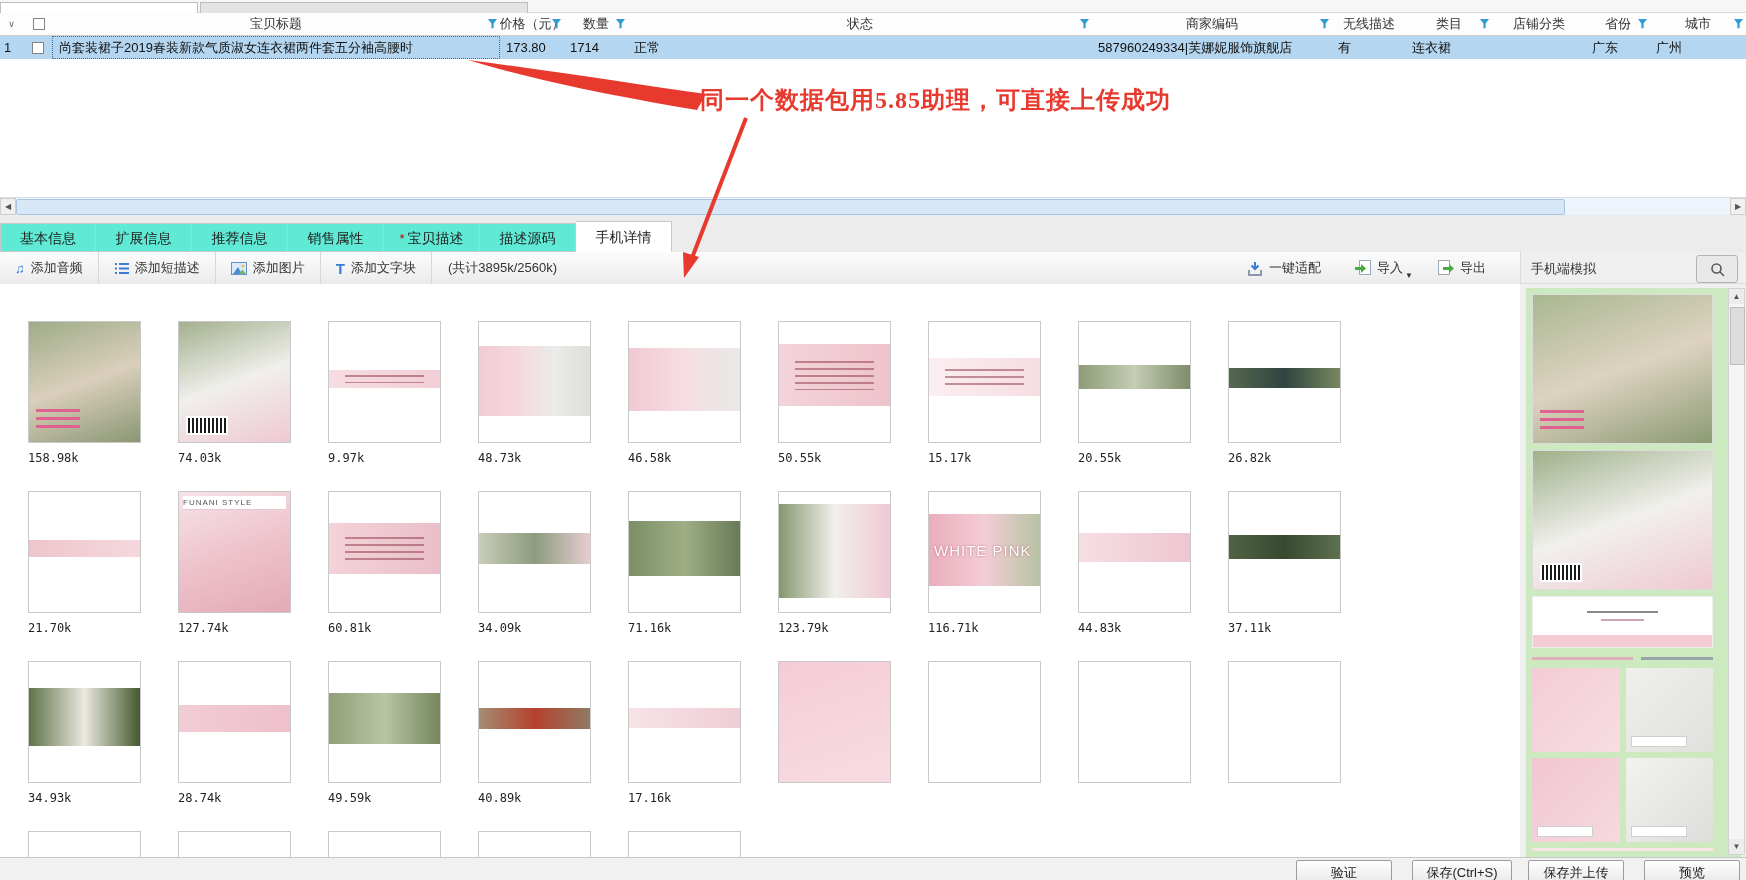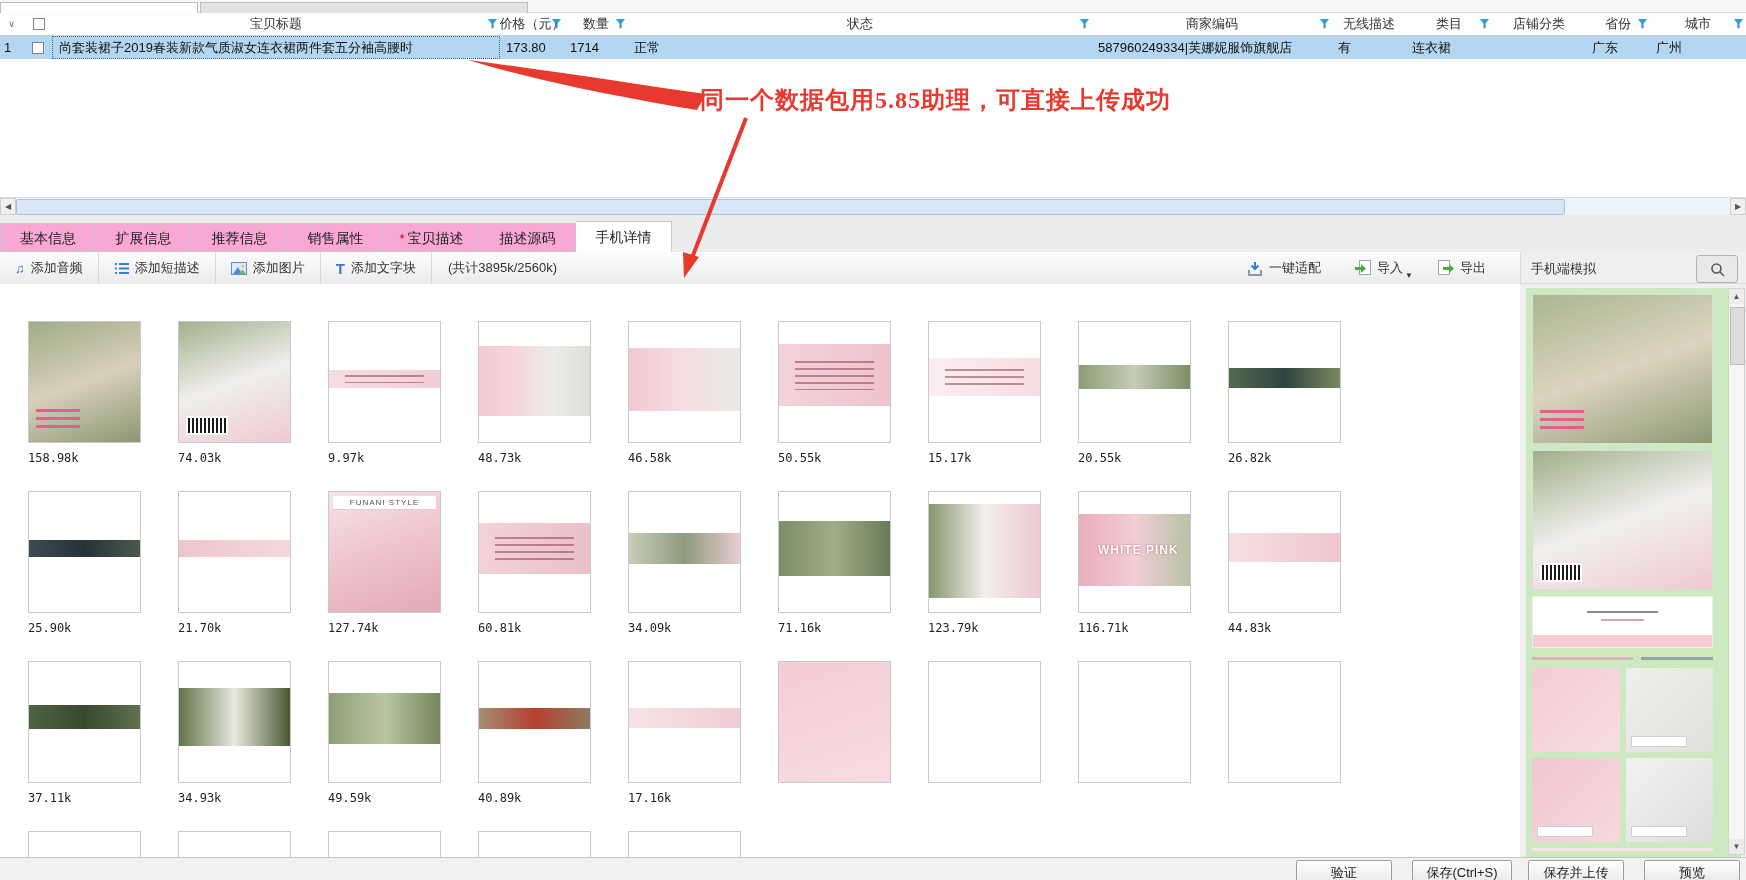--- a/index.html
+++ b/index.html
@@ -34,21 +34,21 @@
   
   #hscroll{left:0;top:197px;width:1746px;height:17px;background:#eef4fb;border-top:1px solid #d8dee6;border-bottom:1px solid #d8dee6}
   .harr{position:absolute;top:0;width:16px;height:17px;background:#f0f0f0;color:#555;font-size:8px;
         display:flex;align-items:center;justify-content:center;border:1px solid #cfcfcf;box-sizing:border-box}
   #hthumb{position:absolute;left:16px;top:1px;width:1547px;height:14px;background:#d7e7f8;
           border:1px solid #a9c4e2;border-radius:2px}
 
   
   #dtabs{left:0;top:215px;width:1746px;height:37px;background:#ececec;display:flex;align-items:flex-end}
   .dtab{width:96px;height:29px;line-height:29px;text-align:center;font-size:14px;color:#222;
-        background:#f9a8d4;border:1px solid #c8c8c8;border-left:none;box-sizing:border-box}
+        background:#5eead4;border:1px solid #c8c8c8;border-left:none;box-sizing:border-box}
   .dtab:first-child{border-left:1px solid #c8c8c8}
   .dtab.active{background:#fff;height:31px;line-height:31px;border-bottom-color:#fff}
   .req{color:#c00;margin-right:3px;font-size:13px}
 
   
   #toolbar{left:0;top:252px;width:1520px;height:32px;background:linear-gradient(#fcfcfc,#ebebeb);
            border-bottom:1px solid #dadada;display:flex;align-items:center;font-size:13px;color:#333}
   .tbtn{display:flex;align-items:center;gap:6px;padding:0 15px;height:100%;border-right:1px solid #d8d8d8}
   .tlabel{padding:0 16px}
   .tright{position:absolute;top:0;height:100%;display:flex;align-items:center;gap:6px;padding:0 10px;font-size:13px}
@@ -92,25 +92,25 @@
          position:relative;overflow:hidden}
   .strip{position:absolute;left:0;right:0}
   .tsize{margin-top:8px;font-family:"DejaVu Sans Mono",monospace;font-size:12px;color:#222}
 
   
   .barcode{position:absolute;left:7px;bottom:7px;width:38px;height:15px;border:2px solid #fff;
            background:repeating-linear-gradient(90deg,#1a1a1a 0 2px,#fff 2px 4px)}
   .covertext{position:absolute;left:7px;bottom:9px;width:44px;height:24px;
              background:repeating-linear-gradient(180deg,#e06090 0 3px,transparent 3px 8px)}
   .maghead{position:absolute;top:4px;left:4px;right:4px;height:13px;background:#fff;color:#555;
-           font-size:8px;line-height:13px;text-align:center;letter-spacing:1px;border-bottom:1px solid #e3c9ce}
+           font-size:8px;line-height:13px;text-align:left;letter-spacing:1px;border-bottom:1px solid #e3c9ce}
   .textlines{position:absolute;left:14%;right:14%;top:28%;height:46%;
              background:repeating-linear-gradient(180deg,rgba(146,64,80,.55) 0 2px,transparent 2px 7px)}
-  .whitepink{position:absolute;left:19px;top:50%;transform:translateY(-50%);color:#fff;
-             font-size:12px;font-weight:bold;letter-spacing:1px;text-shadow:0 0 2px rgba(160,60,80,.8)}
+  .whitepink{position:absolute;left:5px;top:50%;transform:translateY(-50%);color:#fff;
+             font-size:15px;font-weight:normal;letter-spacing:1px;text-shadow:0 0 2px rgba(160,60,80,.8)}
 
   
   #bottombar{left:0;top:857px;width:1746px;height:23px;background:#f1f1f1;border-top:1px solid #c6c6c6}
   .bbtn{position:absolute;top:860px;height:26px;background:linear-gradient(#fefefe,#e7e7e7);
         border:1px solid #9d9d9d;border-radius:2px;font-size:13px;text-align:center;line-height:24px;box-sizing:border-box}
 </style>
 </head>
 <body>
 
 <div id="toptabs" class="abs">
@@ -368,26 +368,20 @@
       <div class="tsize">20.55k</div>
     </div>
     <div class="tcell">
       <div class="thumb">
         <div class="strip" style="top: 38%; height: 17%; background: linear-gradient(90deg, rgb(85, 105, 79) 0%, rgb(47, 68, 64) 50%, rgb(119, 137, 95) 100%);"></div>
       </div>
       <div class="tsize">26.82k</div>
     </div>
     <div class="tcell">
       <div class="thumb">
-        <div class="strip" style="top: 40%; height: 14%; background: linear-gradient(90deg, rgb(60, 74, 82) 0%, rgb(37, 50, 58) 50%, rgb(75, 90, 74) 100%);"></div>
-      </div>
-      <div class="tsize">25.90k</div>
-    </div>
-    <div class="tcell">
-      <div class="thumb">
         <div class="strip" style="top: 40%; height: 14%; background: linear-gradient(90deg, rgb(238, 197, 205) 0%, rgb(244, 216, 221) 100%);"></div>
       </div>
       <div class="tsize">21.70k</div>
     </div>
     <div class="tcell">
       <div class="thumb" style="background: linear-gradient(160deg, rgb(246, 227, 231) 0%, rgb(238, 195, 204) 50%, rgb(227, 169, 182) 100%);">
         <div class="maghead">FUNANI STYLE</div>
       </div>
       <div class="tsize">127.74k</div>
     </div>
@@ -435,20 +429,26 @@
       <div class="thumb">
         <div class="strip" style="top: 36%; height: 20%; background: linear-gradient(90deg, rgb(79, 99, 68) 0%, rgb(55, 73, 47) 50%, rgb(93, 113, 80) 100%);"></div>
       </div>
       <div class="tsize">37.11k</div>
     </div>
     <div class="tcell">
       <div class="thumb">
         <div class="strip" style="top: 22%; height: 48%; background: linear-gradient(90deg, rgb(95, 115, 73) 0%, rgb(234, 232, 224) 50%, rgb(70, 89, 47) 100%);"></div>
       </div>
       <div class="tsize">34.93k</div>
+    </div>
+    <div class="tcell">
+      <div class="thumb">
+        <div class="strip" style="top: 36%; height: 22%; background: linear-gradient(90deg, rgb(242, 204, 213) 0%, rgb(238, 192, 203) 100%);"></div>
+      </div>
+      <div class="tsize">28.74k</div>
     </div>
     <div class="tcell">
       <div class="thumb">
         <div class="strip" style="top: 26%; height: 42%; background: linear-gradient(90deg, rgb(143, 160, 119) 0%, rgb(185, 196, 164) 50%, rgb(117, 135, 92) 100%);"></div>
       </div>
       <div class="tsize">49.59k</div>
     </div>
     <div class="tcell">
       <div class="thumb">
         <div class="strip" style="top: 38%; height: 18%; background: linear-gradient(90deg, rgb(164, 141, 116) 0%, rgb(181, 65, 47) 50%, rgb(143, 123, 97) 100%);"></div>

